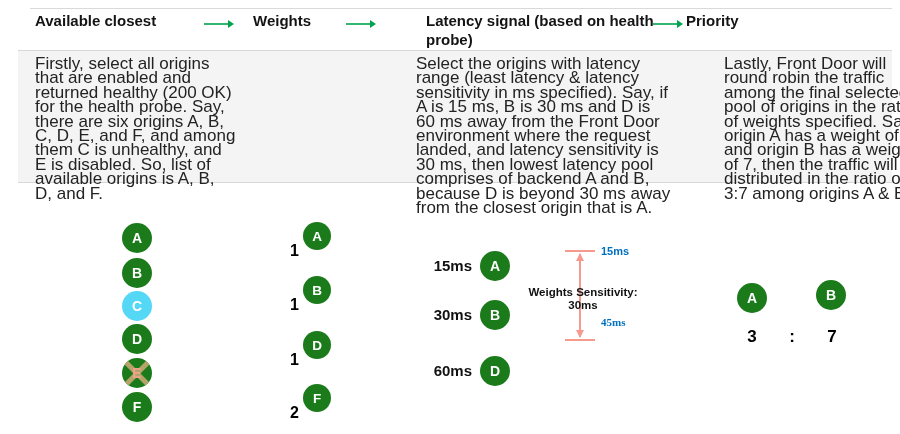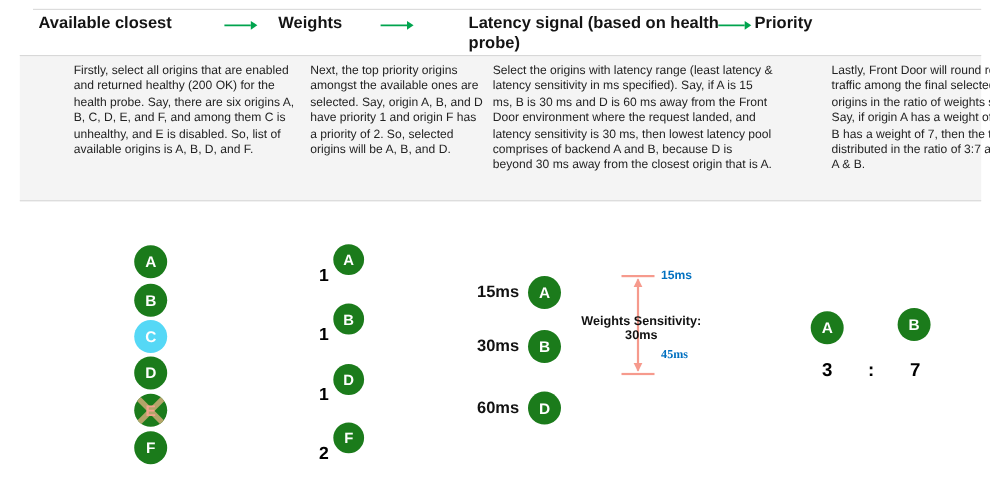--- a/index.html
+++ b/index.html
@@ -7,21 +7,21 @@
   body { font-family:"Liberation Sans", sans-serif; }
   #canvas { position:relative; width:900px; height:434px; background:#ffffff; overflow:hidden; }
 
   .rule { position:absolute; height:1px; background:#d9d9d9; }
 
   .hdr-title { position:absolute; top:11px; font-size:15px; font-weight:bold; color:#141414; line-height:19px; }
   .hdr-arrow { position:absolute; top:16px; width:32px; height:12px; }
 
   .band { position:absolute; left:18px; top:50px; width:874px; height:133px;
           background:#f4f4f4; border-top:1px solid #d8d8d8; border-bottom:1px solid #d8d8d8; }
-  .para { position:absolute; top:57px; font-size:11px; line-height:14.4px; color:#232323;margin-left:32px; }
+  .para { position:absolute; top:57px; font-size:17px; line-height:14.4px; color:#232323; }
 
   .circle { position:absolute; width:30px; height:30px; border-radius:50%;
             background:#1b7b1b; color:#ffffff; font-weight:bold; font-size:14px;
             display:flex; align-items:center; justify-content:center; }
   .circle.cyan { background:#55d8f6; }
   .circle.disabled { overflow:hidden; }
   .circle .ltr { position:relative; z-index:3; }
   .circle.disabled .ltr { color:#f2a28c; }
   .cross-bar { position:absolute; left:-4px; top:12.5px; width:38px; height:5px; background:#b4a469; z-index:2; }
   .cross-bar.a { transform:rotate(45deg); }
@@ -73,21 +73,20 @@
   <span class="hdr-arrow" style="left:652px;">
     <svg width="32" height="12" viewBox="0 0 32 12">
         <line x1="1" y1="6" x2="25" y2="6" stroke="#00a44e" stroke-width="1.6"></line>
         <polygon points="25,2 31,6 25,10" fill="#00a44e"></polygon>
       </svg>
   </span>
   <div class="hdr-title" style="left:686px;">Priority</div>
 
   <div class="band"></div>
   <div class="para" style="left:35px;  width:201px;">Firstly, select all origins that are enabled and returned healthy (200 OK) for the health probe. Say, there are six origins A, B, C, D, E, and F, and among them C is unhealthy, and E is disabled. So, list of available origins is A, B, D, and F.</div>
-  <div class="para" style="left:250px; width:160px;">Next, the top priority origins amongst the available ones are selected. Say, origin A, B, and D have priority 1 and origin F has a priority of 2. So, selected origins will be A, B, and D.</div>
   <div class="para" style="left:416px; width:256px;">Select the origins with latency range (least latency &amp; latency sensitivity in ms specified). Say, if A is 15 ms, B is 30 ms and D is 60 ms away from the Front Door environment where the request landed, and latency sensitivity is 30 ms, then lowest latency pool comprises of backend A and B, because D is beyond 30 ms away from the closest origin that is A.</div>
   <div class="para" style="left:724px; width:208px;">Lastly, Front Door will round robin the traffic among the final selected pool of origins in the ratio of weights specified. Say, if origin A has a weight of 3 and origin B has a weight of 7, then the traffic will be distributed in the ratio of 3:7 among origins A &amp; B.</div>
 
   <div class="circle" style="left:122px; top:223px;">
       <span class="ltr">A</span>
     </div>
   <div class="circle" style="left:122px; top:258px;">
       <span class="ltr">B</span>
     </div>
   <div class="circle cyan" style="left:122px; top:291px;">

